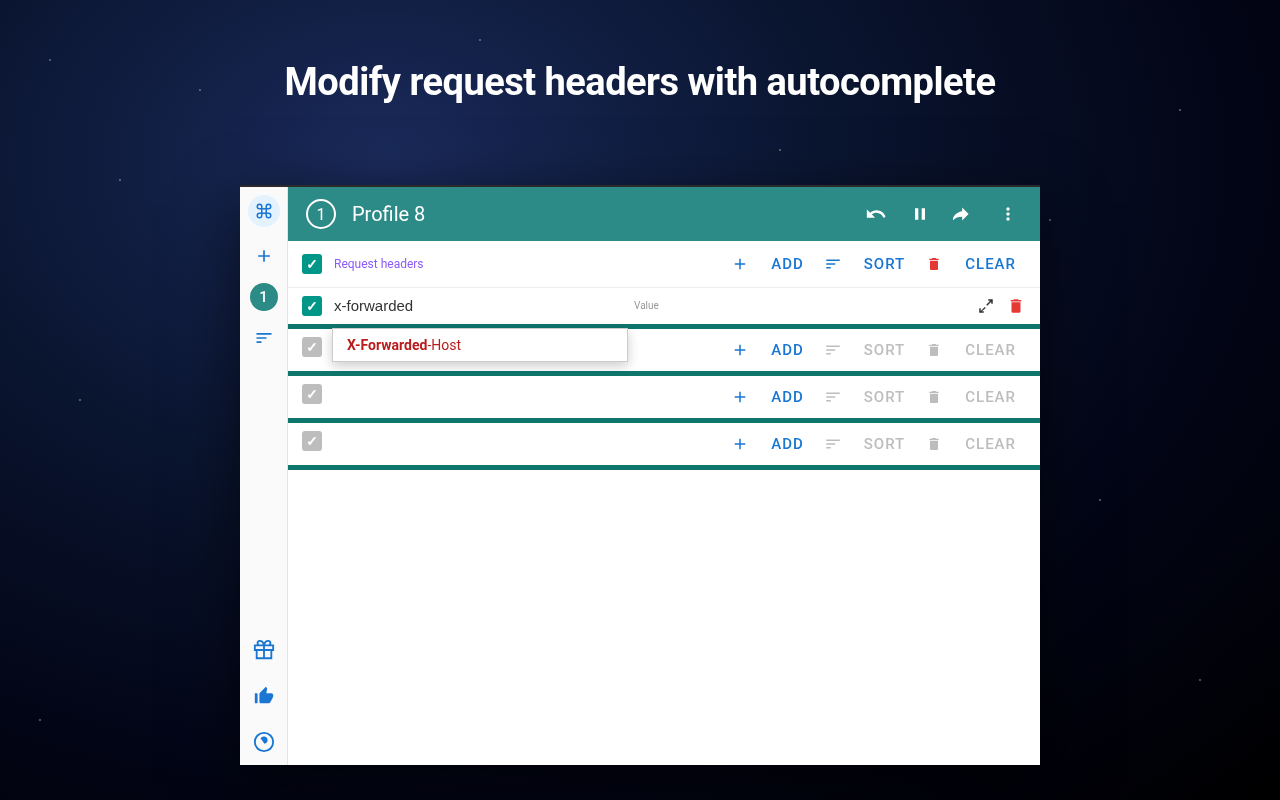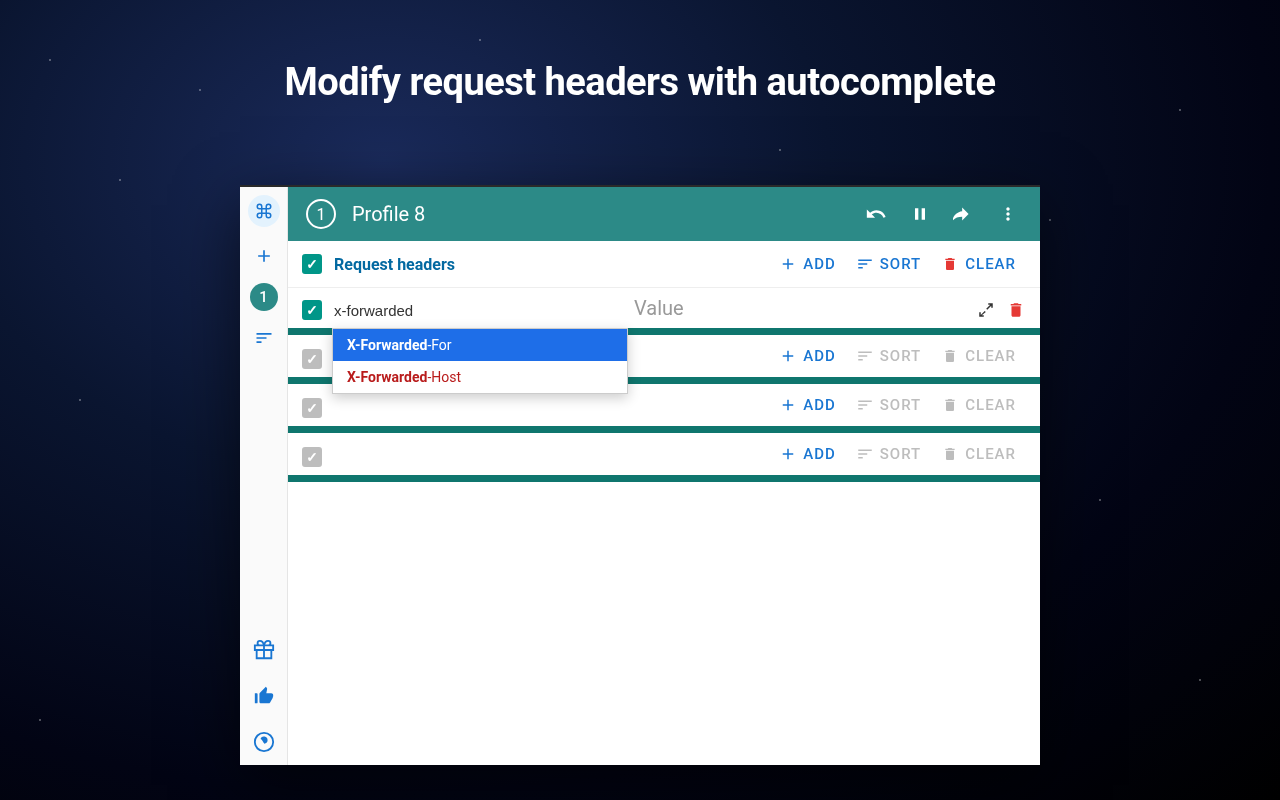--- a/index.html
+++ b/index.html
@@ -86,41 +86,41 @@
   }
   .checkbox {
     width: 20px; height: 20px; border-radius: 3px; border: 2px solid #bdbdbd;
     display:flex; align-items:center; justify-content:center; margin-right: 12px;
     flex-shrink: 0; cursor: pointer;
   }
   .checkbox.checked { background: #009688; border-color: #009688; }
   .checkbox.checked::after { content: "✓"; color: #fff; font-size: 14px; font-weight: bold; }
   .checkbox.gray { background: #bdbdbd; border-color: #bdbdbd; }
   .checkbox.gray::after { content: "✓"; color: #fff; font-size: 14px; font-weight: bold; }
-  .section-title { font-weight: 700; font-size: 16px; flex: 1; color: #0369a1; }
+  .section-title { font-weight: 400; font-size: 12px; flex: 1; color: #8b5cf6; }
   .action-btn {
-    display: flex; align-items: center; gap: 6px; padding: 4px 10px;
+    display: flex; align-items: center; gap: 22px; padding: 4px 10px;
     font-size: 15px; letter-spacing: 1px; font-weight: 500; cursor: pointer;
     color: #1976d2;
   }
   .action-btn.disabled { color: #bdbdbd; }
   .action-btn .ico { width: 18px; height: 18px; display:flex; align-items:center; justify-content:center; }
   .clear-ico { color: #e53935; }
   .header-row, .data-row {
-    display: flex; align-items: flex-end; padding: 8px 14px;
-    border-bottom: 7px solid #0f766e; position: relative;
+    display: flex; align-items: flex-start; padding: 8px 14px;
+    border-bottom: 5px solid #0f766e; position: relative;
   }
   .col-name { flex: 0 0 300px; position: relative; }
   .col-value { flex: 1; color: #888; font-size: 14px; }
   .col-actions { display: flex; align-items: center; gap: 4px; }
   .name-input {
     border: none; outline: none; font-size: 15px; color: #333; width: 100%;
     background: transparent;
   }
-  .value-placeholder { color: #999; font-size: 20px; }
+  .value-placeholder { color: #999; font-size: 10px; }
   .expand-ico, .trash-ico { width: 20px; height: 20px; display:flex; align-items:center; justify-content:center; cursor:pointer; }
   .trash-red { color: #e53935; }
   
   .autocomplete {
     position: absolute; top: 40px; left: 44px; width: 296px;
     background: #fff; border: 1px solid #ccc; box-shadow: 0 4px 12px rgba(0,0,0,.2);
     z-index: 10;
   }
   .ac-item { padding: 8px 14px; font-size: 14px; color: #b91c1c; cursor: pointer; }
   .ac-item.selected { background: #1e6ee8; color: #fff; }
@@ -249,23 +249,20 @@
               </svg>
           </div>
           <div class="trash-ico trash-red" style="margin-left:6px;">
             <svg width="18" height="18" viewBox="0 0 24 24">
                 <path fill="#e53935" d="M6 19c0 1.1.9 2 2 2h8c1.1 0 2-.9 2-2V7H6v12zM19 4h-3.5l-1-1h-5l-1 1H5v2h14V4z"></path>
               </svg>
           </div>
         </div>
 
         <div class="autocomplete">
-          <div class="ac-item selected">
-            <b>X-Forwarded</b><span>-For</span>
-          </div>
           <div class="ac-item">
             <b>X-Forwarded</b><span>-Host</span>
           </div>
         </div>
       </div>
 
       <div class="data-row">
         <div class="checkbox gray"></div>
         <div class="col-name"></div>
         <div class="row-actions">

